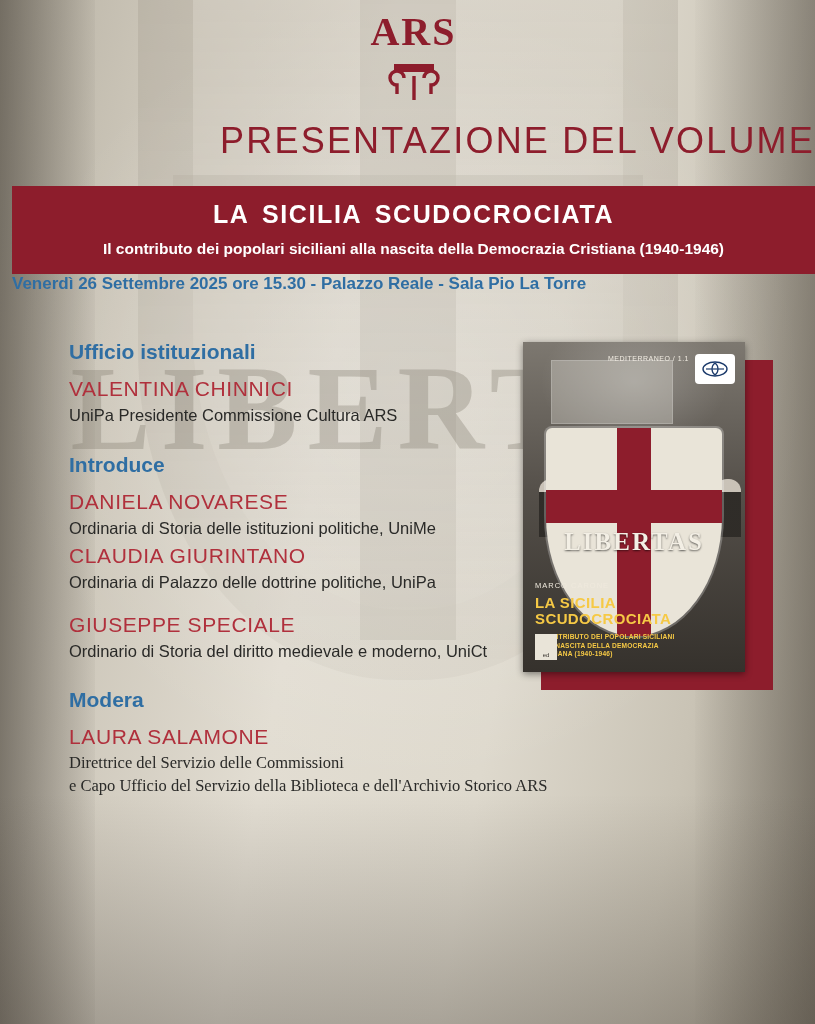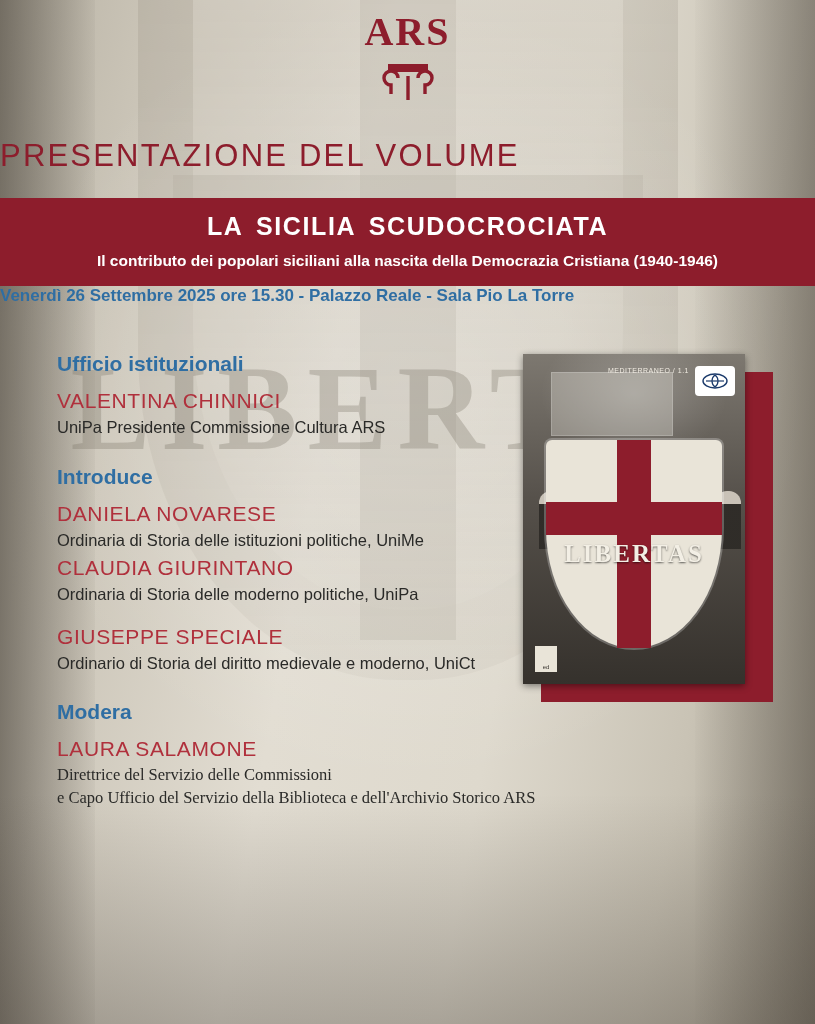--- a/index.html
+++ b/index.html
@@ -98,43 +98,44 @@
     font-weight: 700;
     color: rgba(120,112,100,0.30);
     white-space: nowrap;
     font-family: "Liberation Serif", serif;
   }
 
   
   .content {
     position: relative;
     z-index: 3;
+    padding-left: 12px;
   }
   .logo-block {
     text-align: center;
     padding-top: 12px;
   }
   .logo-ars {
     font-family: "Liberation Serif", serif;
     font-size: 40px;
     font-weight: 700;
     letter-spacing: 2px;
     color: #8d1d2c;
     line-height: 1;
   }
   .logo-glyph {
     margin-top: 6px;
     display: flex;
     justify-content: center;
   }
 
   .presentazione {
-    text-align: left;
-    margin-top: 34px;
-    font-size: 31px;
+    text-align: right;
+    margin-top: 16px;
+    font-size: 36px;
     letter-spacing: 2.2px;
     color: #8d1d2c;
     font-weight: 400;
   }
 
   
   .banner {
     margin-top: 24px;
     background: #8d1d2c;
     color: #ffffff;
@@ -418,41 +419,48 @@
               <ellipse cx="15" cy="10" rx="12" ry="7" fill="none" stroke="#1b3a6b" stroke-width="1.4"></ellipse>
               <path d="M6 10 h18" stroke="#1b3a6b" stroke-width="1.2"></path>
               <path d="M15 4 c4 3 4 9 0 12 c-4 -3 -4 -9 0 -12" fill="none" stroke="#1b3a6b" stroke-width="1.2"></path>
             </svg>
           </div>
           <div class="bc-shield">
             <div class="bc-cross-v"></div>
             <div class="bc-cross-h"></div>
             <div class="bc-libertas">LIBERTAS</div>
           </div>
+          <div class="bc-textblock">
+            <div class="bc-author">MARCO CARONE</div>
+            <div class="bc-title" style="white-space:pre-line;">LA SICILIA
+SCUDOCROCIATA</div>
+            <div class="bc-subtitle" style="white-space:pre-line;">IL CONTRIBUTO DEI POPOLARI SICILIANI
+ALLA NASCITA DELLA DEMOCRAZIA CRISTIANA (1940-1946)</div>
+          </div>
           <div class="bc-publisher">
             <div class="bc-pub-badge">ed</div>
           </div>
         </div>
       </div>
 
       <div class="section-head">Ufficio istituzionali</div>
       <div class="person">
         <div class="person-name">VALENTINA CHINNICI</div>
         <div class="person-role">UniPa Presidente Commissione Cultura ARS</div>
       </div>
 
       <div class="section-head">Introduce</div>
       <div class="person">
         <div class="person-name">DANIELA NOVARESE</div>
         <div class="person-role">Ordinaria di Storia delle istituzioni politiche, UniMe</div>
       </div>
 
       <div class="person">
         <div class="person-name">CLAUDIA GIURINTANO</div>
-        <div class="person-role">Ordinaria di Storia delle moderno politiche, UniPa</div>
+        <div class="person-role">Ordinaria di Palazzo delle dottrine politiche, UniPa</div>
       </div>
       <div class="spacer-md"></div>
       <div class="person">
         <div class="person-name">GIUSEPPE SPECIALE</div>
         <div class="person-role">Ordinario di Storia del diritto medievale e moderno, UniCt</div>
       </div>
 
       <div class="section-head">Modera</div>
       <div class="person">
         <div class="person-name">LAURA SALAMONE</div>

